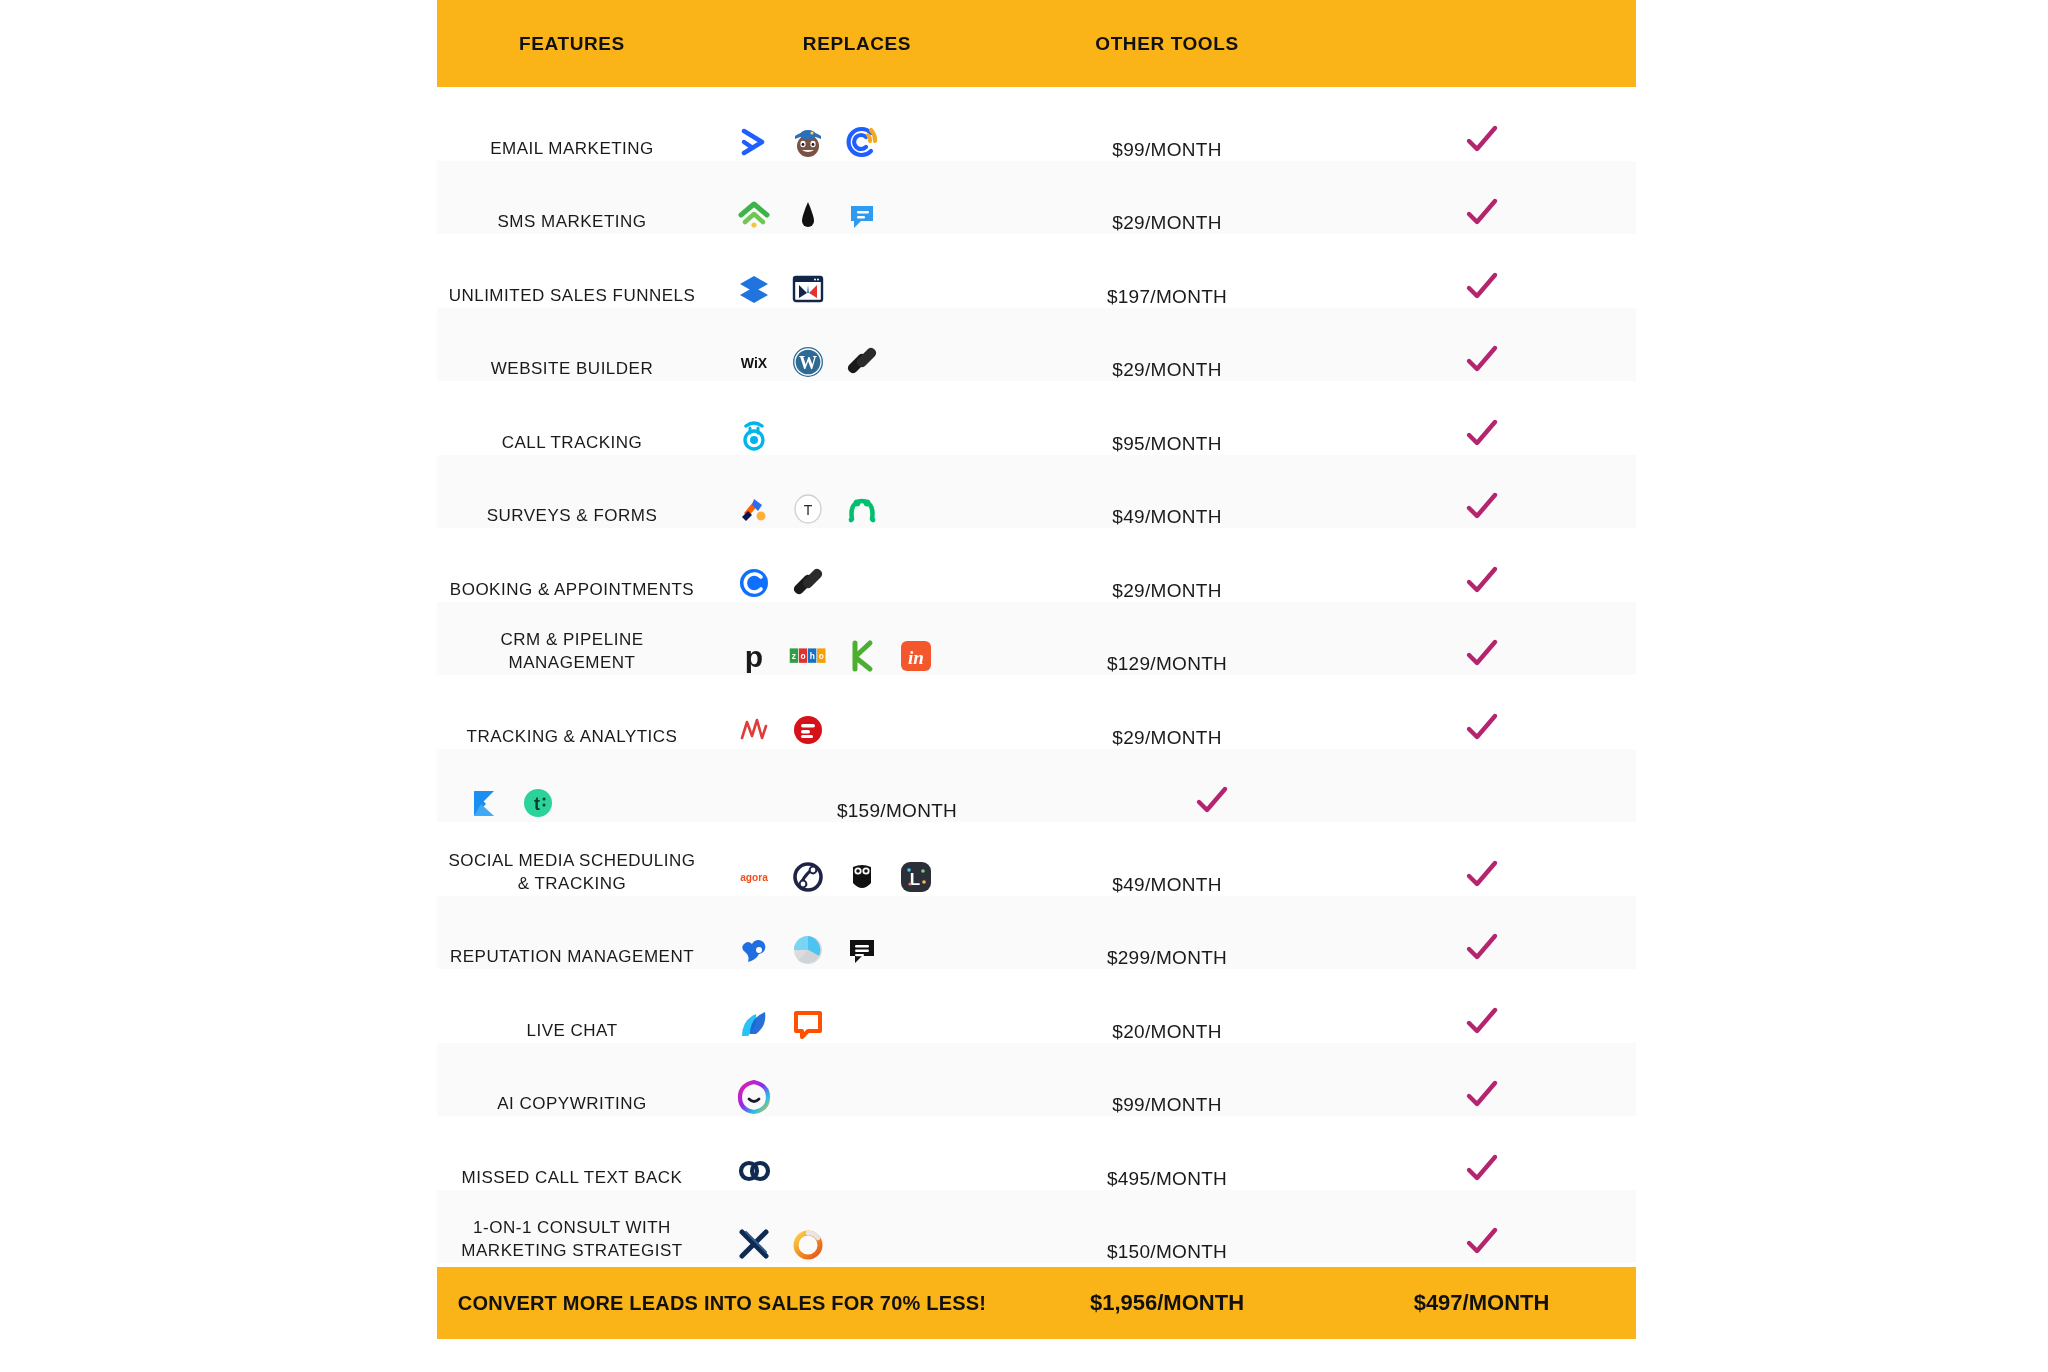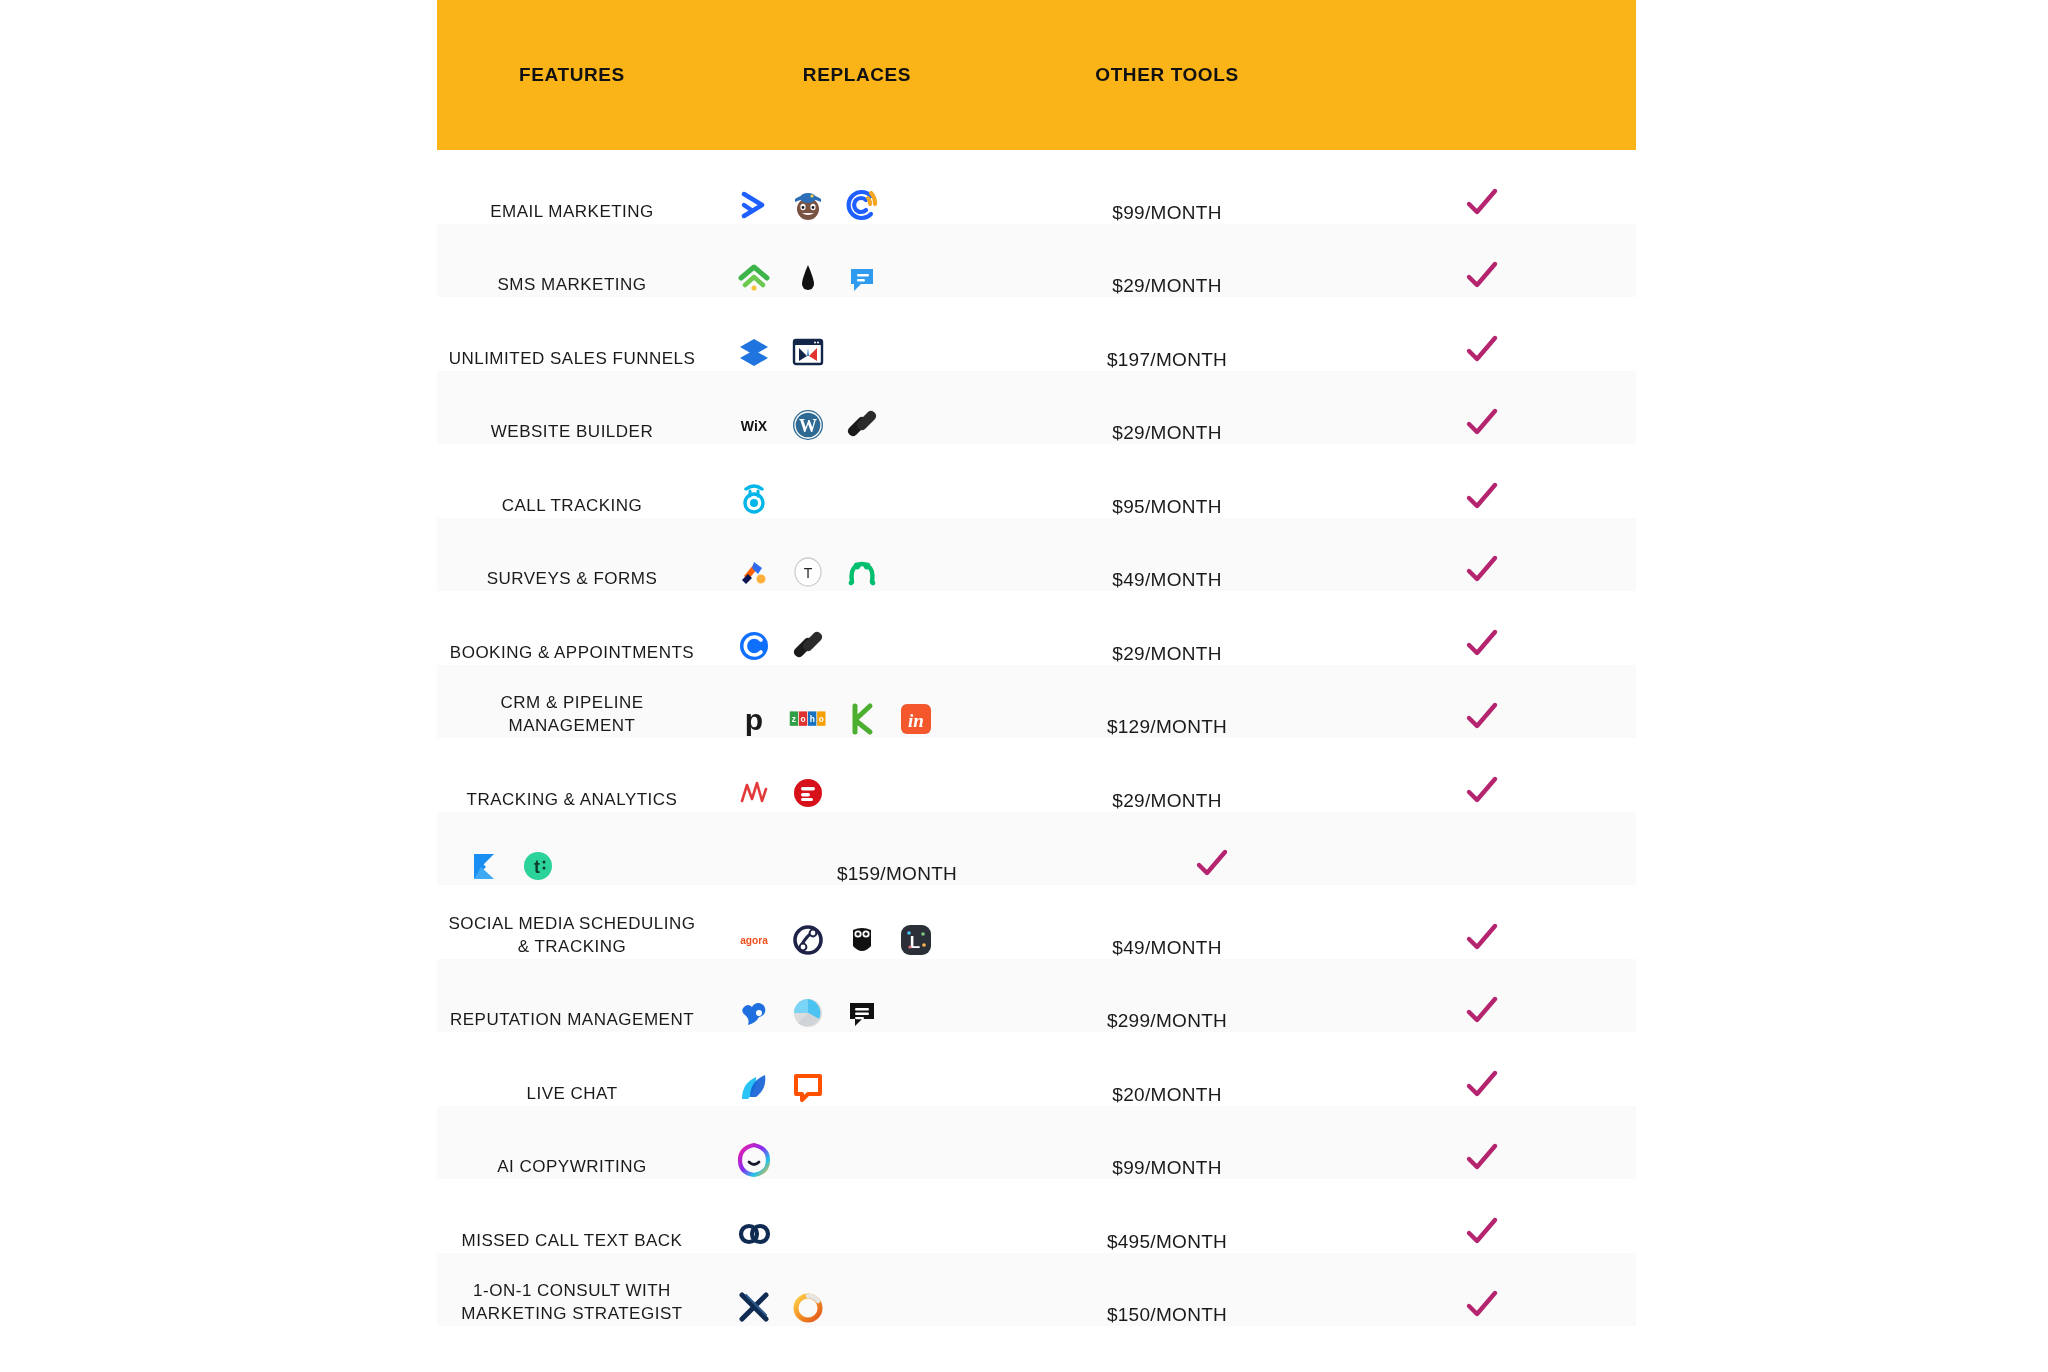--- a/index.html
+++ b/index.html
@@ -24,21 +24,21 @@
     left: 437px;
     top: 0px;
     width: 1199px;
     height: 1372px;
     background: #ffffff;
   }
 
   
   .thead {
     display: flex;
-    height: 150px;
+    height: 87px;
     background: #FBB418;
     align-items: center;
   }
   .th {
     text-align: center;
     font-weight: 700;
     font-size: 19px;
     letter-spacing: 0.6px;
     color: #111111;
     line-height: 1.25;
@@ -575,15 +575,20 @@
               </svg>
             </span>
           </div>
           <div class="cell-other">$150/MONTH</div>
           <div class="cell-ba"><svg class="check" viewBox="0 0 34 34" width="34" height="34">
               <path d="M4 18 L12 26 L30 5" fill="none" stroke="#B5246E" stroke-width="4.4" stroke-linecap="round" stroke-linejoin="round"></path>
             </svg></div>
         </div>
       </div>
 
+    <div class="tfoot">
+      <div class="foot-msg">CONVERT MORE LEADS INTO SALES FOR 70% LESS!</div>
+      <div class="foot-other">$1,956/MONTH</div>
+      <div class="foot-ba">$497/MONTH</div>
+    </div>
 
   </div>
 </div>
 
 </body></html>

